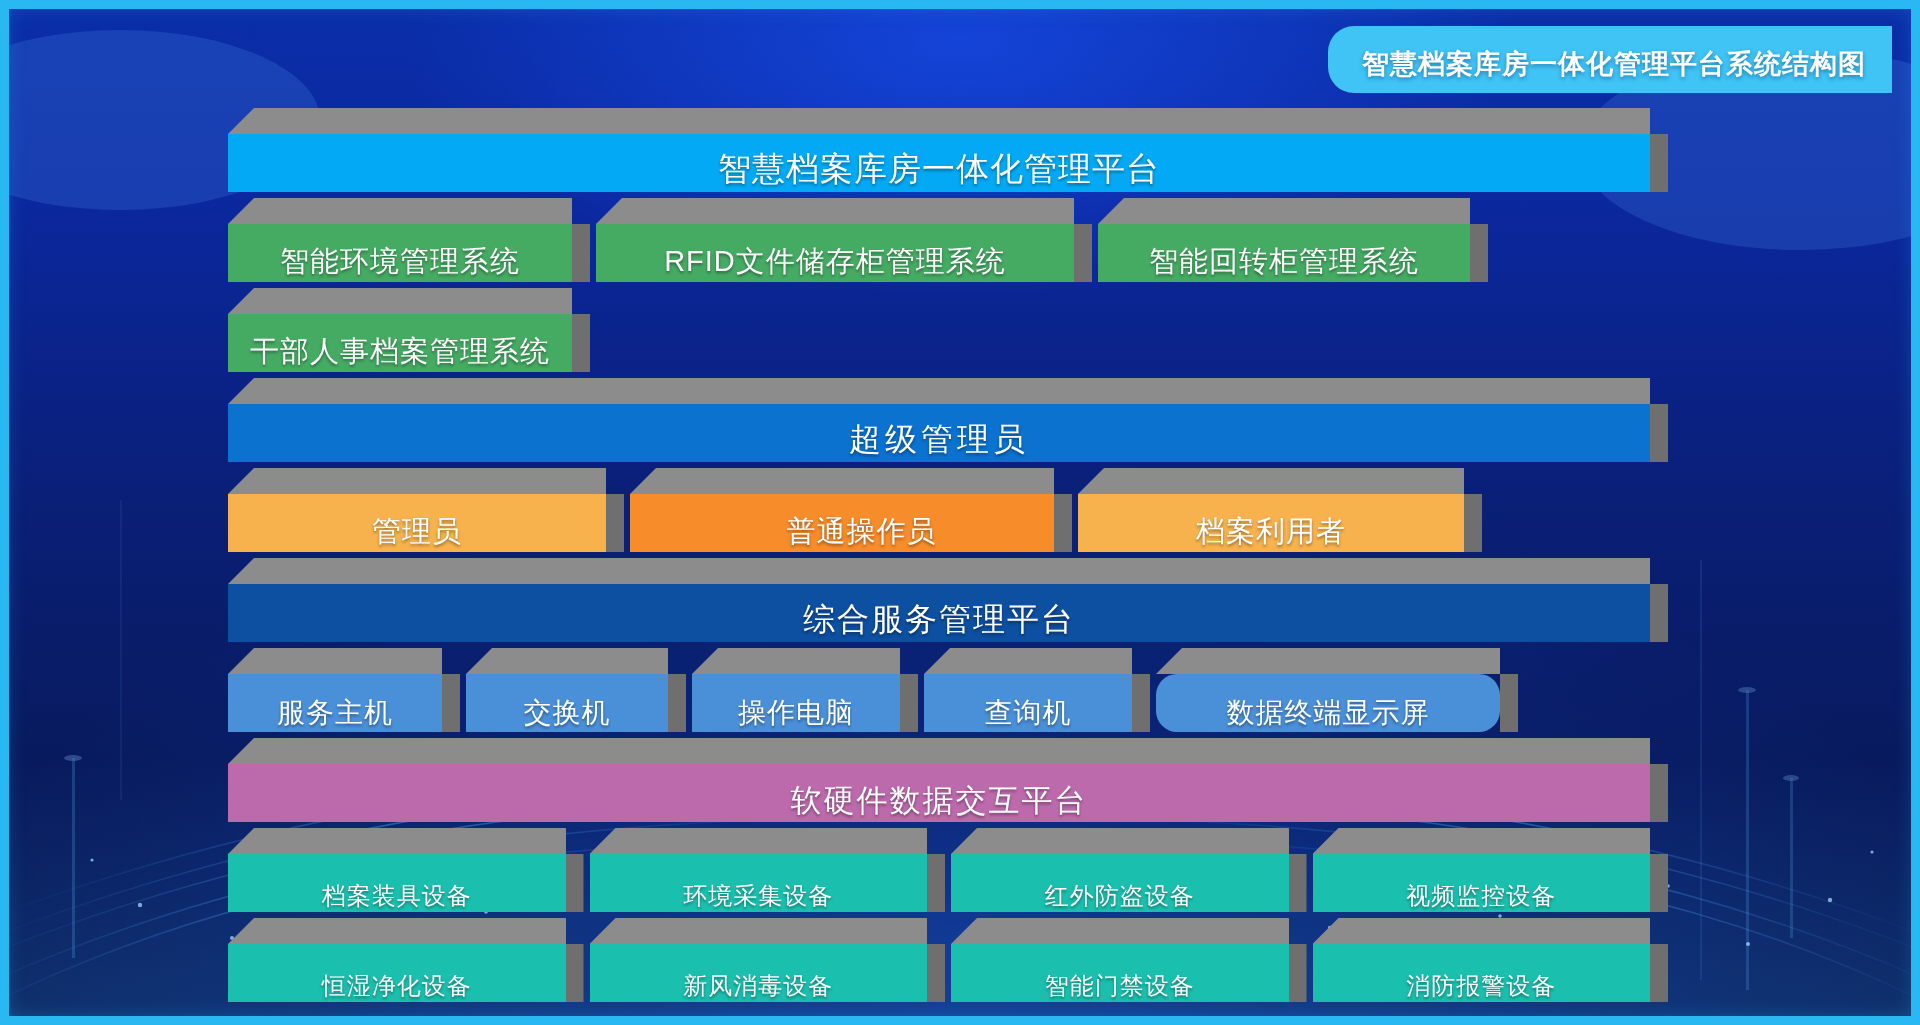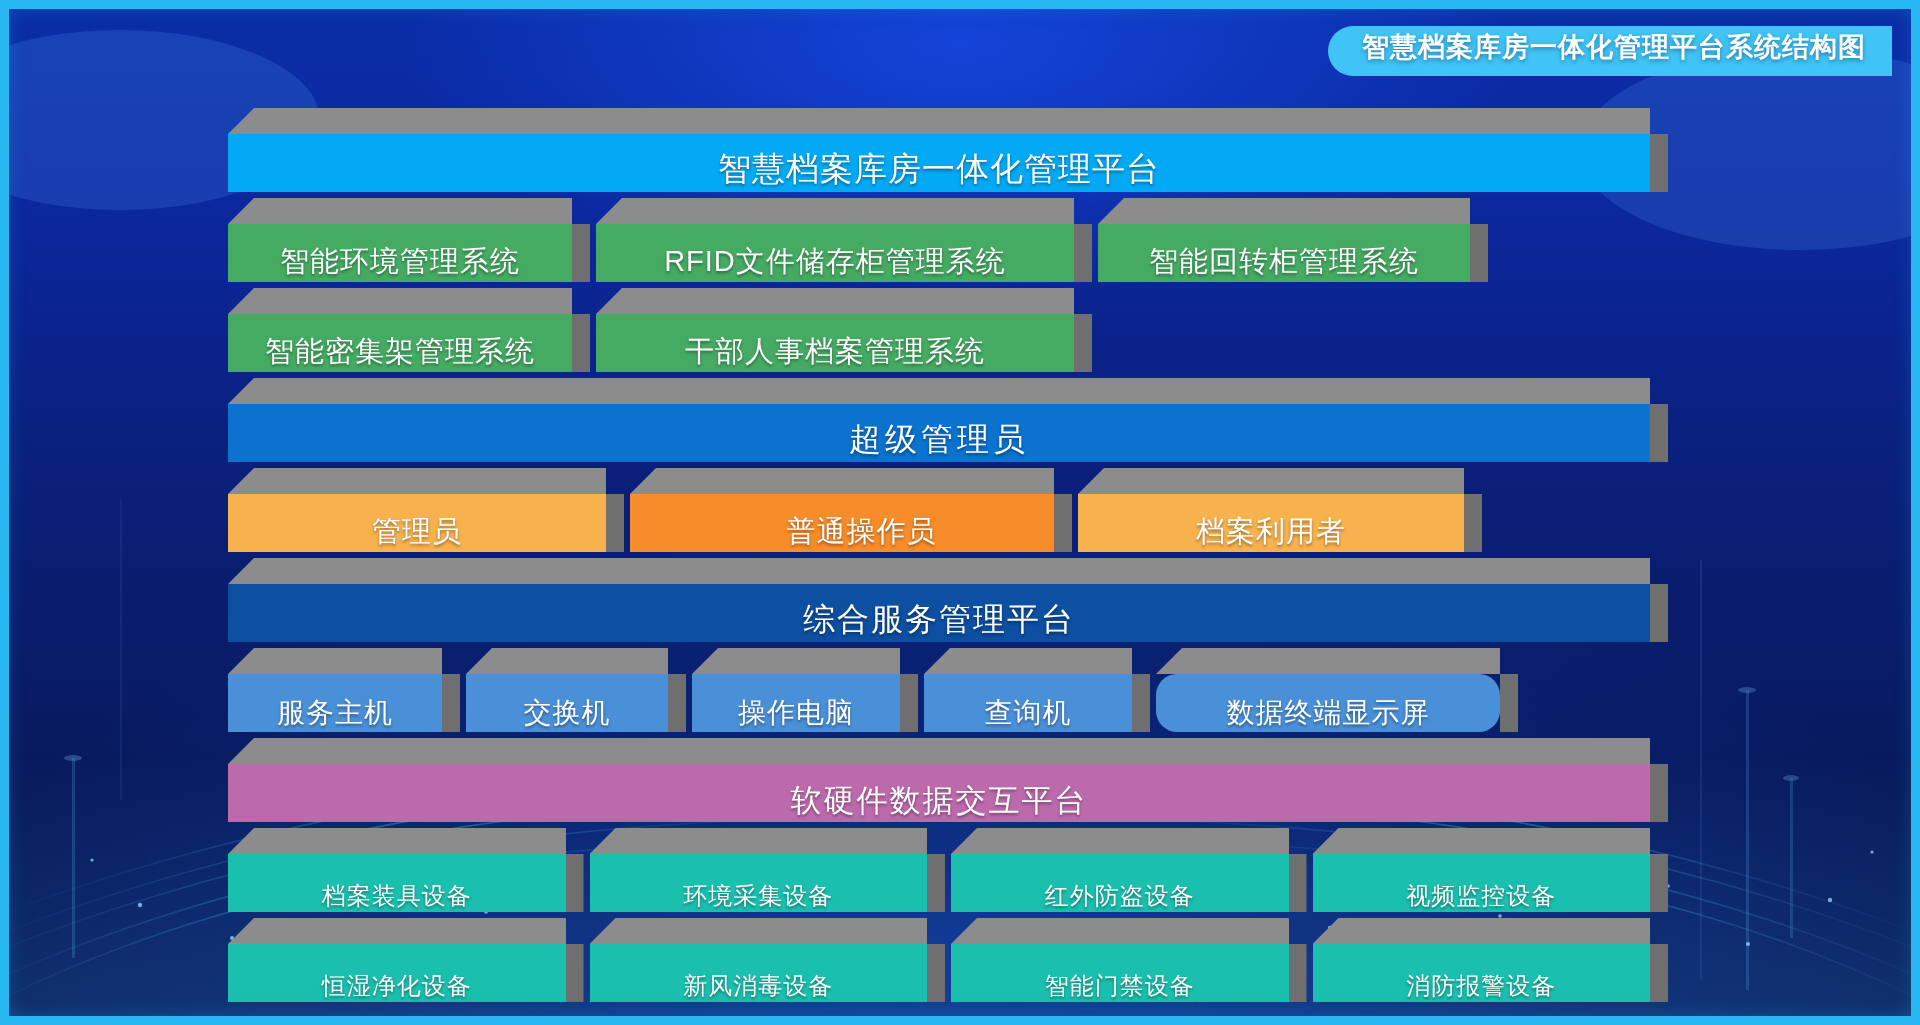--- a/index.html
+++ b/index.html
@@ -109,21 +109,21 @@
   .full{flex:1 1 100%;}
 
   
   #title-pill{
     position:absolute;right:28px;top:26px;z-index:30;
     background:#3fc4f5;
     color:#ffffff;
     font-size:27px;
     font-weight:bold;
     letter-spacing:1px;
-    padding:3px 26px 11px 34px;
+    padding:20px 26px 11px 34px;
     border-radius:26px 0 0 26px;
     text-shadow:0 2px 4px rgba(0,40,90,.45);
     white-space:nowrap;
   }
 </style>
 </head>
 <body>
 
 <div id="stage">
 
@@ -211,23 +211,20 @@
       <div class="blk c-green">
         <span class="lbl">RFID文件储存柜管理系统</span>
       </div>
       <div class="blk c-green">
         <span class="lbl">智能回转柜管理系统</span>
       </div>
     </div>
 
     <div class="row g2">
       <div class="blk c-green">
-        <span class="lbl">智能密集架管理系统</span>
-      </div>
-      <div class="blk c-green">
         <span class="lbl">干部人事档案管理系统</span>
       </div>
     </div>
 
     <div class="row">
       <div class="blk c-superadmin full">
         <span class="lbl">超级管理员</span>
       </div>
     </div>
 

